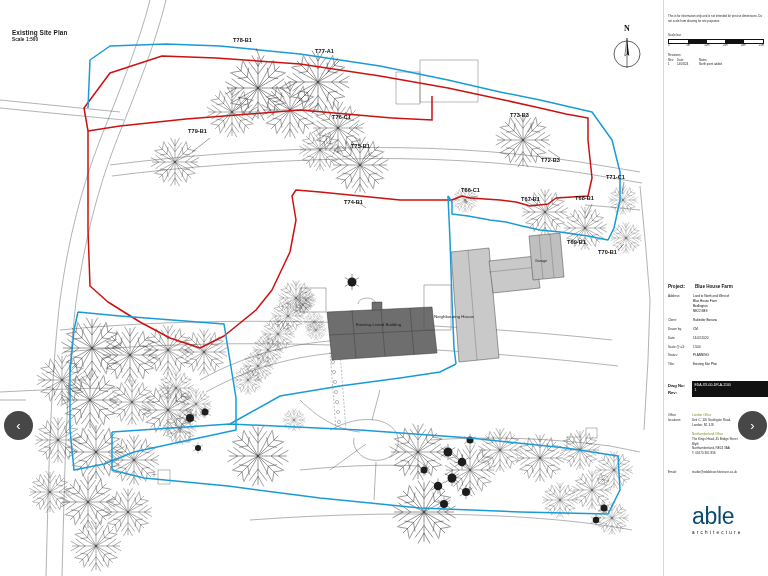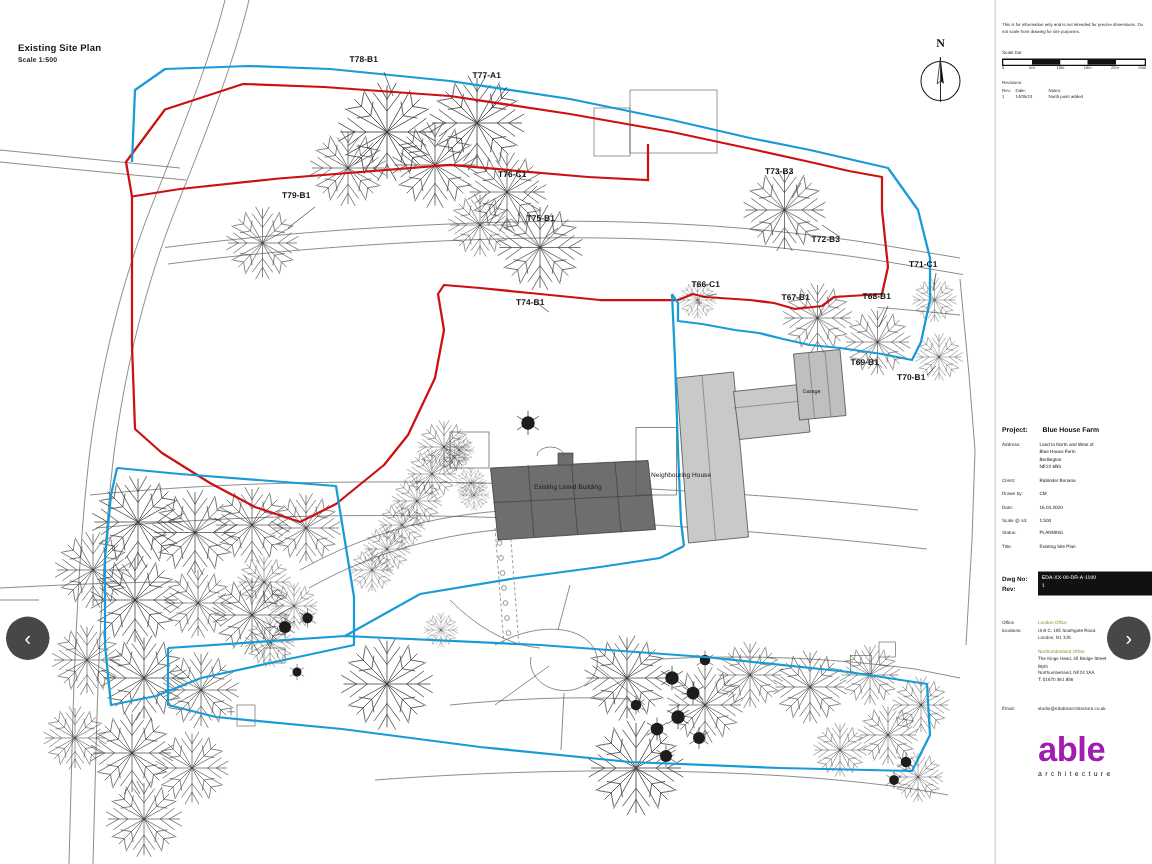--- a/index.html
+++ b/index.html
@@ -97,22 +97,22 @@
     width: 55px; height: 33px; background: #8b8f26;
     display: flex; align-items: center; justify-content: center;
   }
   #logo .ed-text {
     font-family: "Liberation Sans", sans-serif;
     font-size: 28px; font-weight: bold; color: #fff;
     letter-spacing: .5px; line-height: 1;
   }
   #logo .able-text {
     font-family: "Liberation Sans", sans-serif;
-    font-size: 23px; font-weight: bold; color: #a21caf;
-    line-height: 1; margin-top: 1px; letter-spacing: -.3px;
+    font-size: 23px; font-weight: normal; color: #0c4a6e;
+    line-height: 1; margin-top: 18px; letter-spacing: -.3px;
   }
   #logo .arch-text {
     font-family: "Liberation Sans", sans-serif;
     font-size: 4.6px; color: #111; letter-spacing: 2.2px; margin-top: 2px;
   }
 
   
   .navbtn {
     position: absolute; top: 411px; width: 29px; height: 29px; border-radius: 50%;
     background: rgba(45,45,45,.88); color: #fff;

